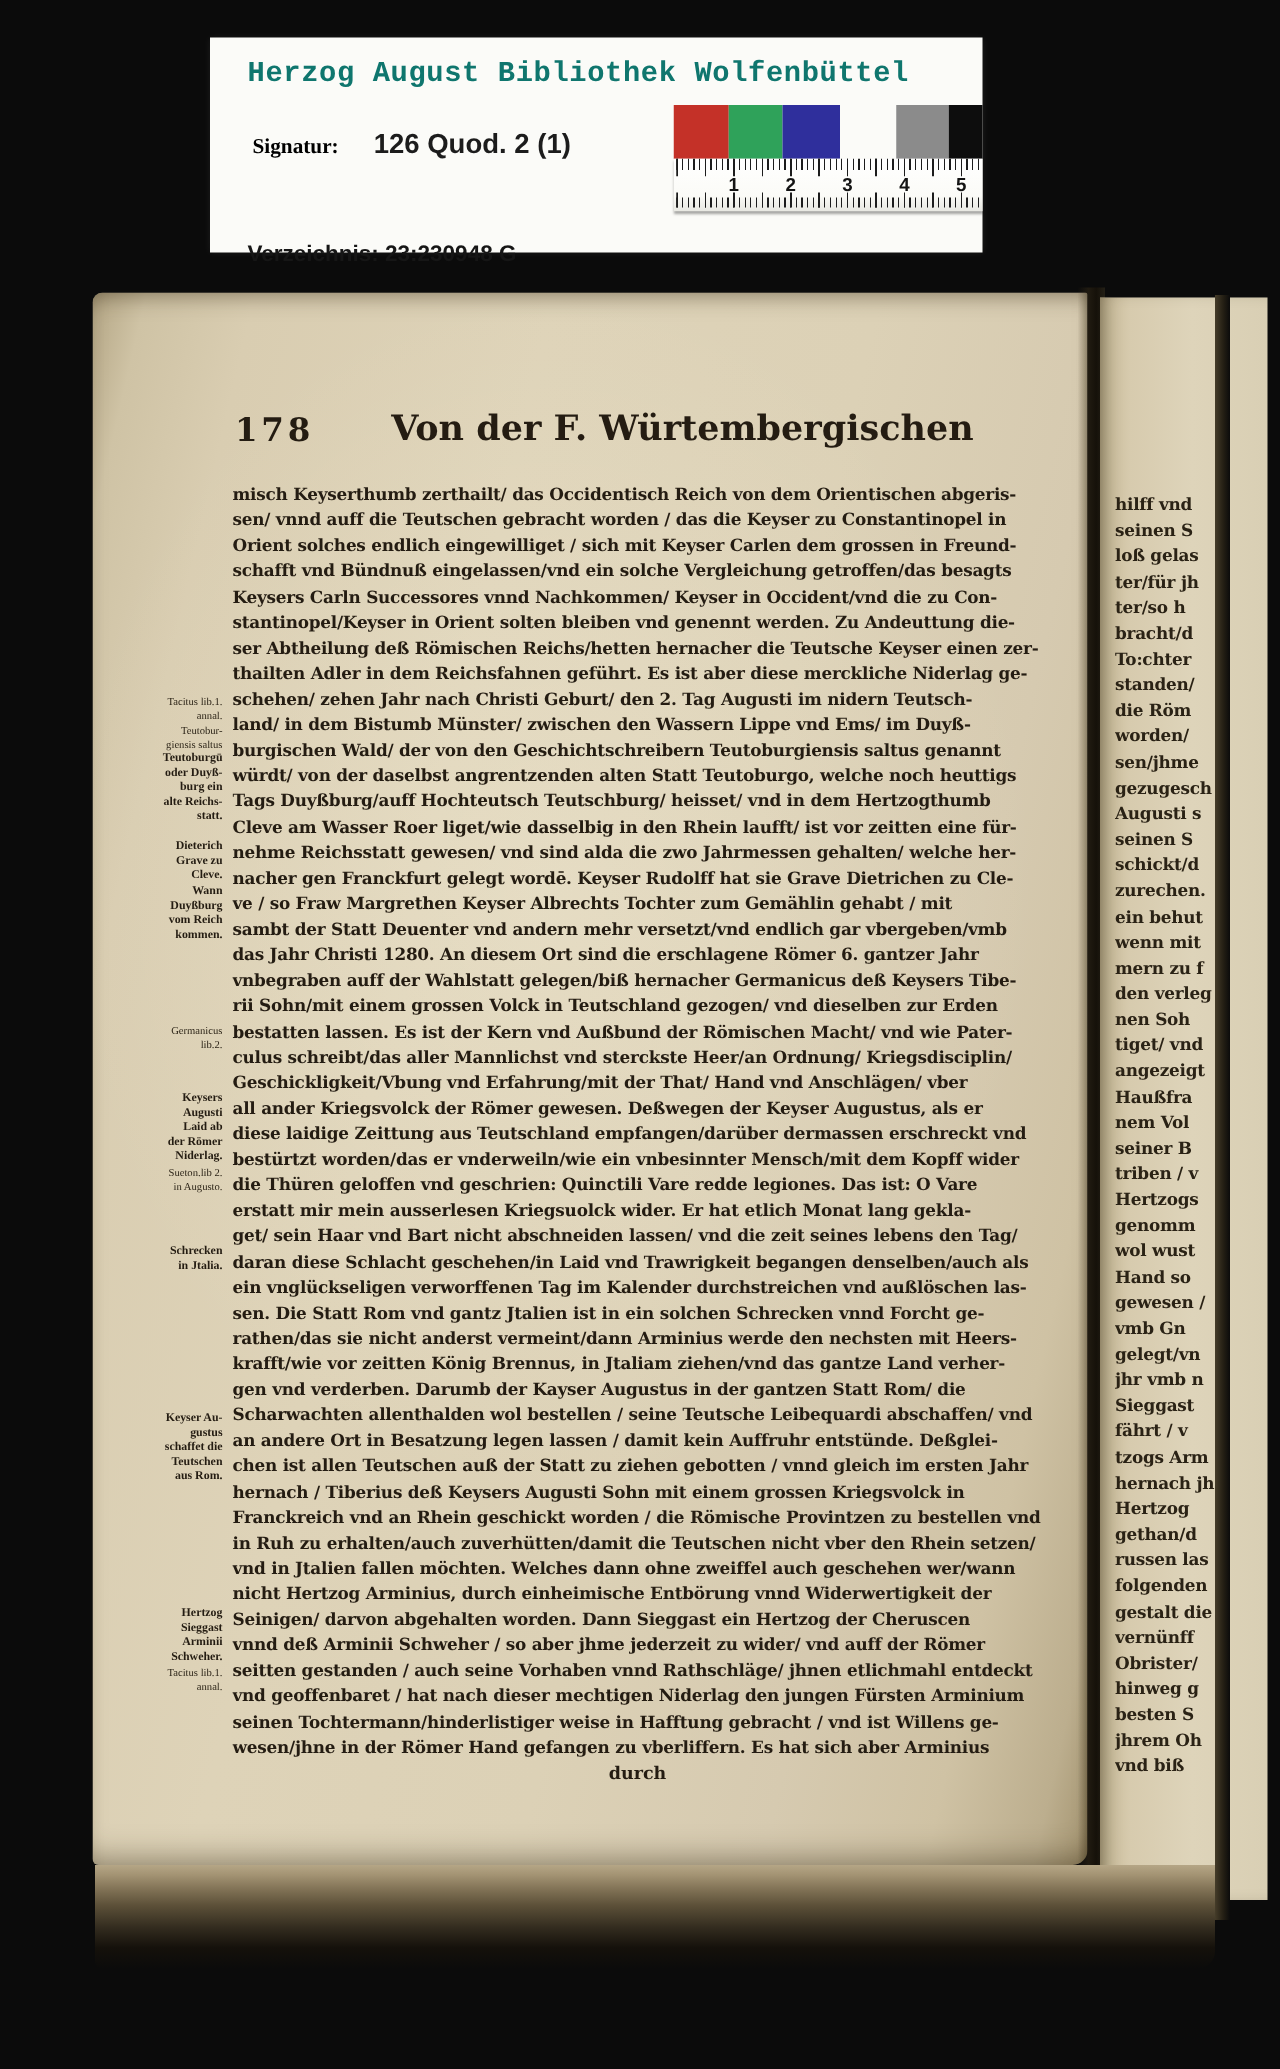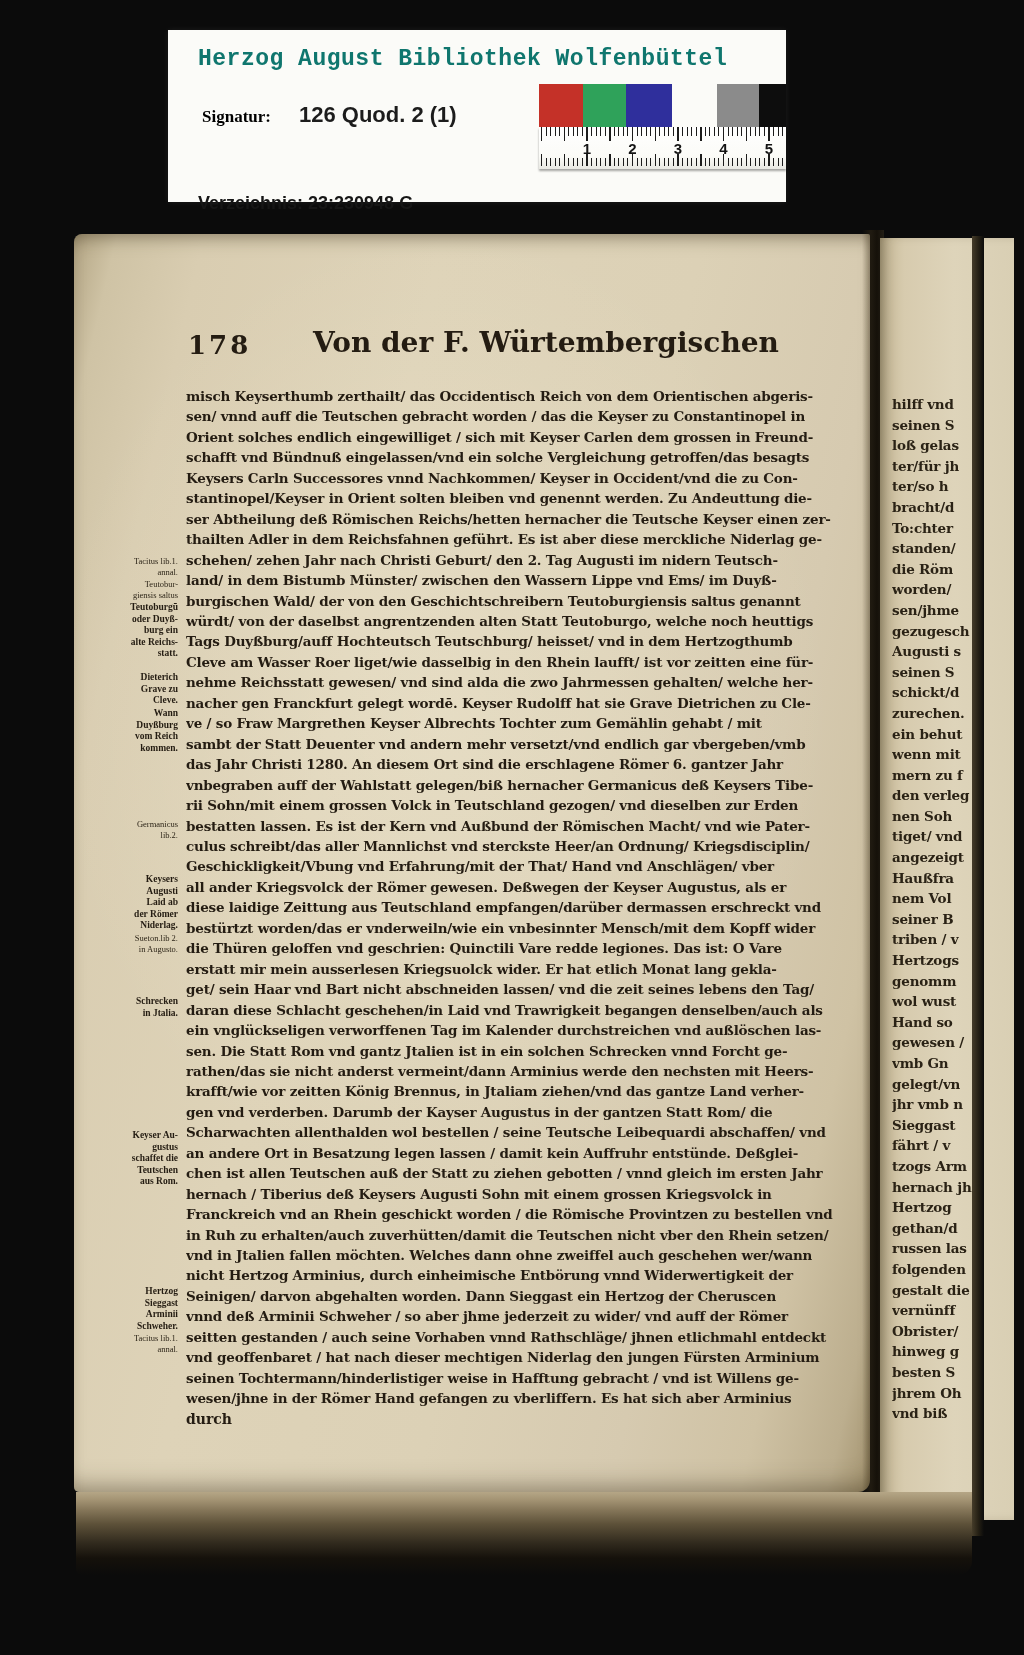--- a/index.html
+++ b/index.html
@@ -102,21 +102,21 @@
   .running-title{
     position:absolute;left:90px;right:30px;text-align:center;top:0;
     font-family:"DejaVu Serif", serif;font-weight:bold;font-size:28px;white-space:nowrap;
   }
   .body-text{position:absolute;left:112px;top:152px;width:664px;overflow:hidden;}
   .bline{
     font-family:"DejaVu Serif", serif;font-weight:bold;font-size:13.5px;
     line-height:20.45px;color:#241c12;white-space:nowrap;letter-spacing:-0.2px;
   }
   .catchword{
-    position:absolute;left:112px;top:1177px;width:648px;text-align:left;
+    position:absolute;left:112px;top:1177px;width:648px;text-align:center;
     font-family:"DejaVu Serif", serif;font-weight:bold;font-size:14px;color:#241c12;
   }
   .margin-notes{position:absolute;left:42px;top:0;width:64px;height:1258px;}
   .mnote{
     position:absolute;right:2px;width:100%;text-align:right;
     font-family:Liberation Serif, serif;font-weight:bold;font-size:9.5px;line-height:11.6px;
     color:#241c12;
   }
   .mnote.small{font-weight:normal;font-size:8.5px;line-height:10.6px;color:#2d2518;}
   

